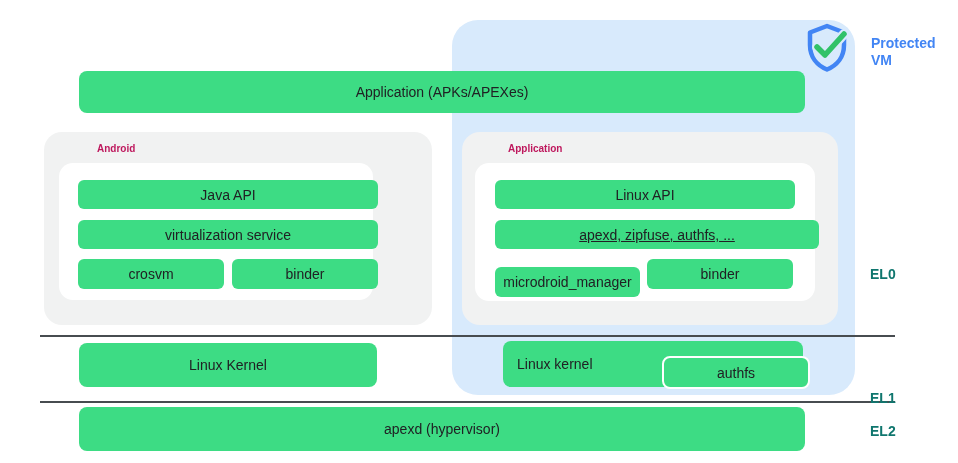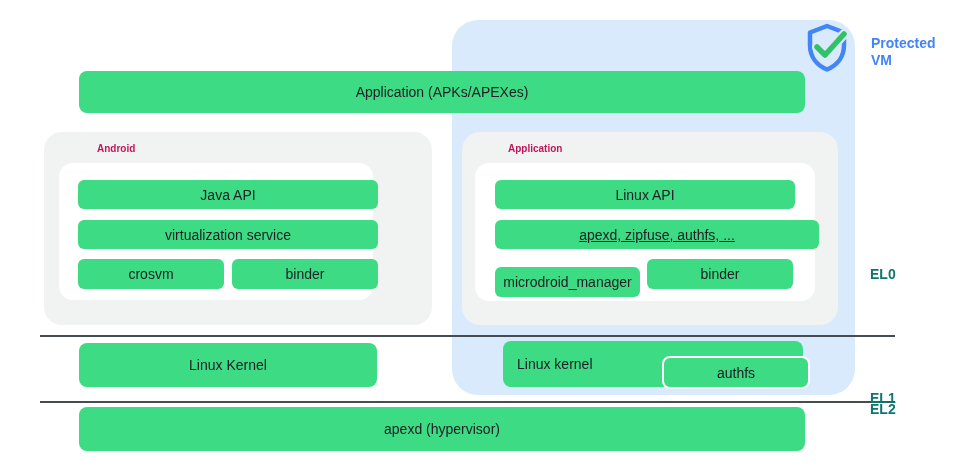--- a/index.html
+++ b/index.html
@@ -90,21 +90,21 @@
         <span>binder</span>
       </div>
     </div>
   </div>
 
   <div class="abs el-line" style="top:335px;"></div>
   <div class="abs el-line" style="top:401px;"></div>
 
   <div class="abs el-label" style="top:266px;">EL0</div>
   <div class="abs el-label" style="top:360px;margin-top:30px;">EL1</div>
-  <div class="abs el-label" style="top:401px;">EL2</div>
+  <div class="abs el-label" style="top:423px;">EL2</div>
 
   <div class="abs green-bar kernel-bar-left">
     <span>Linux Kernel</span>
   </div>
   <div class="abs green-bar kernel-bar-vm">
     <span>Linux kernel</span>
   </div>
   <div class="abs green-bar pvmfw-bar">
     <span>authfs</span>
   </div>

